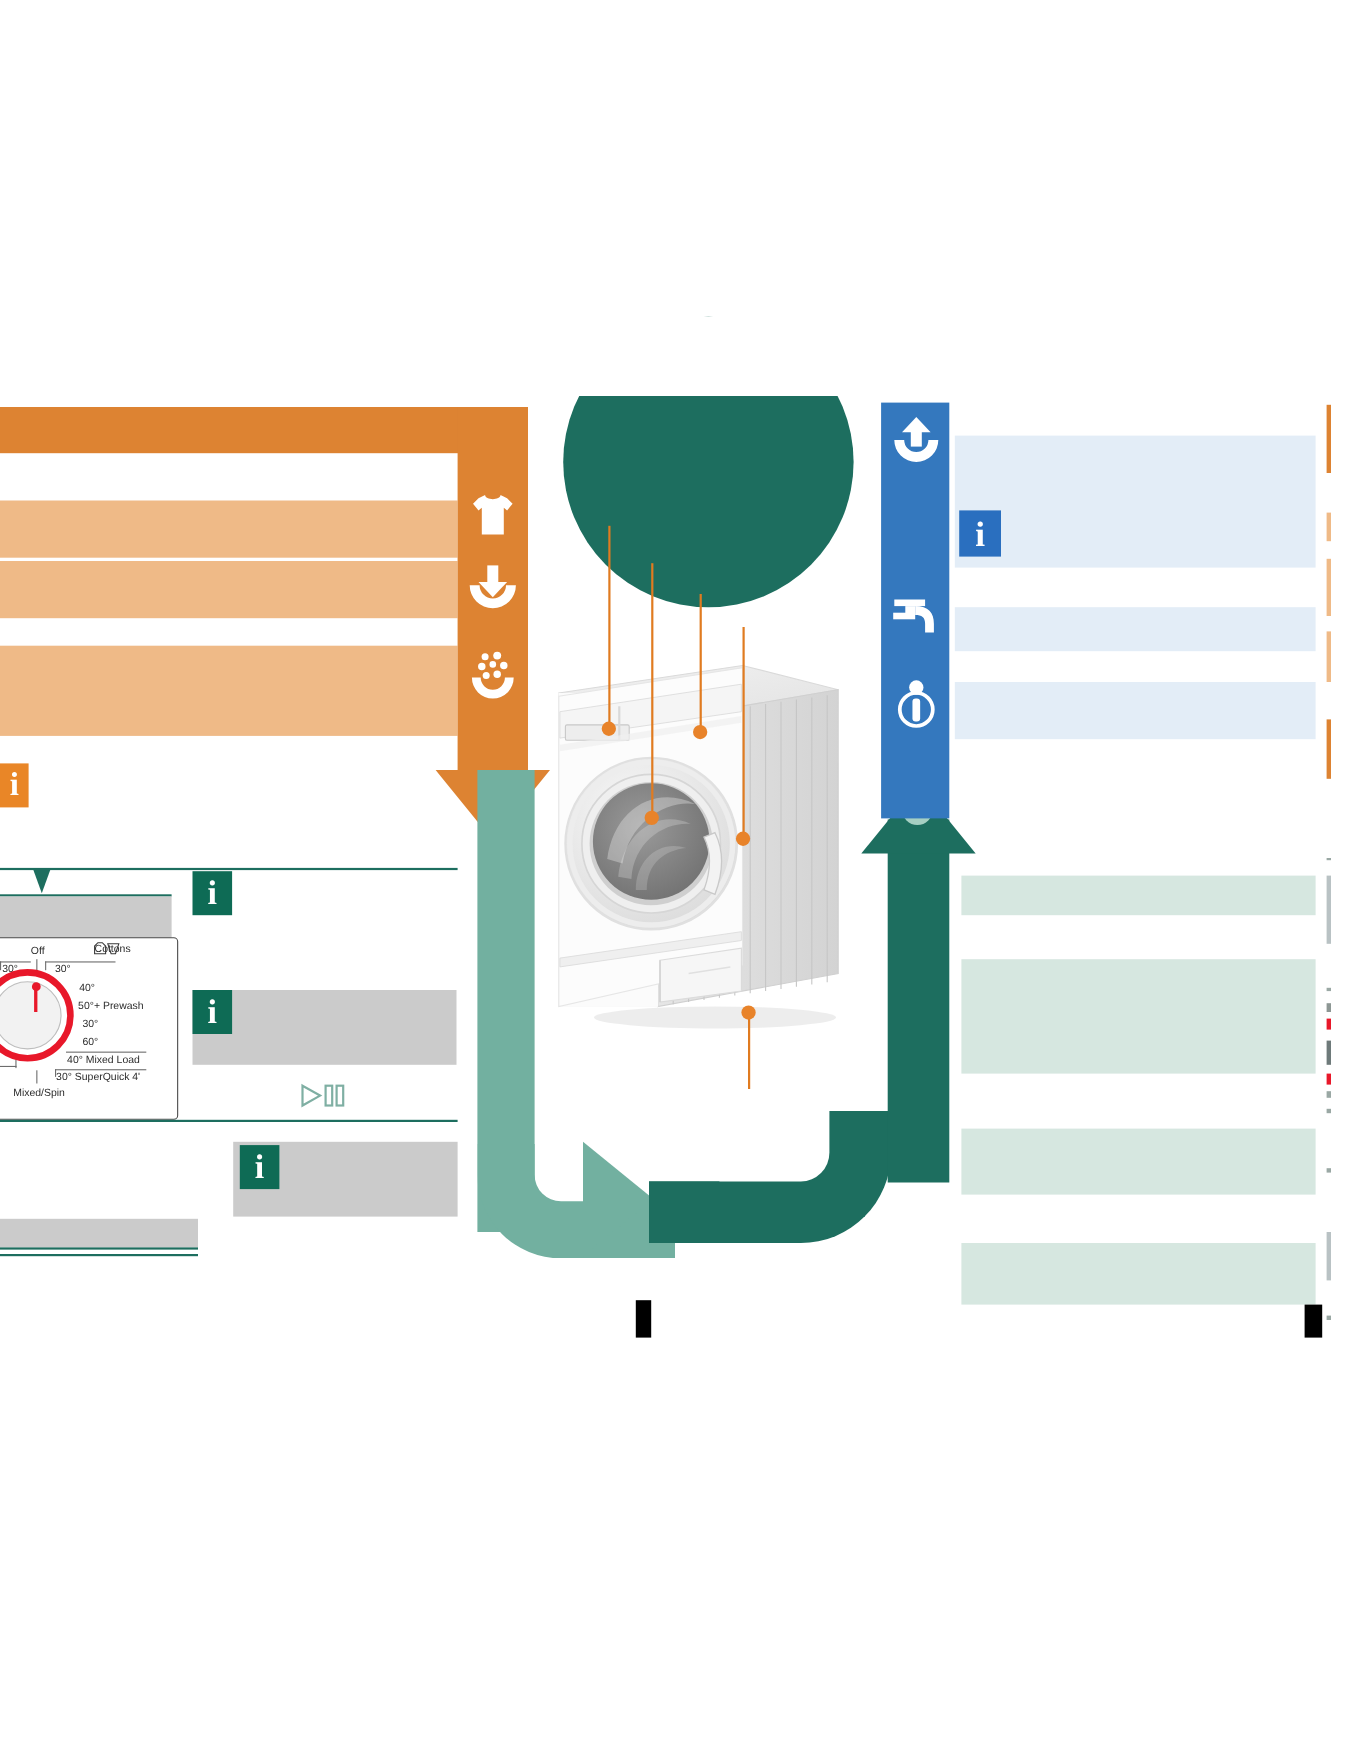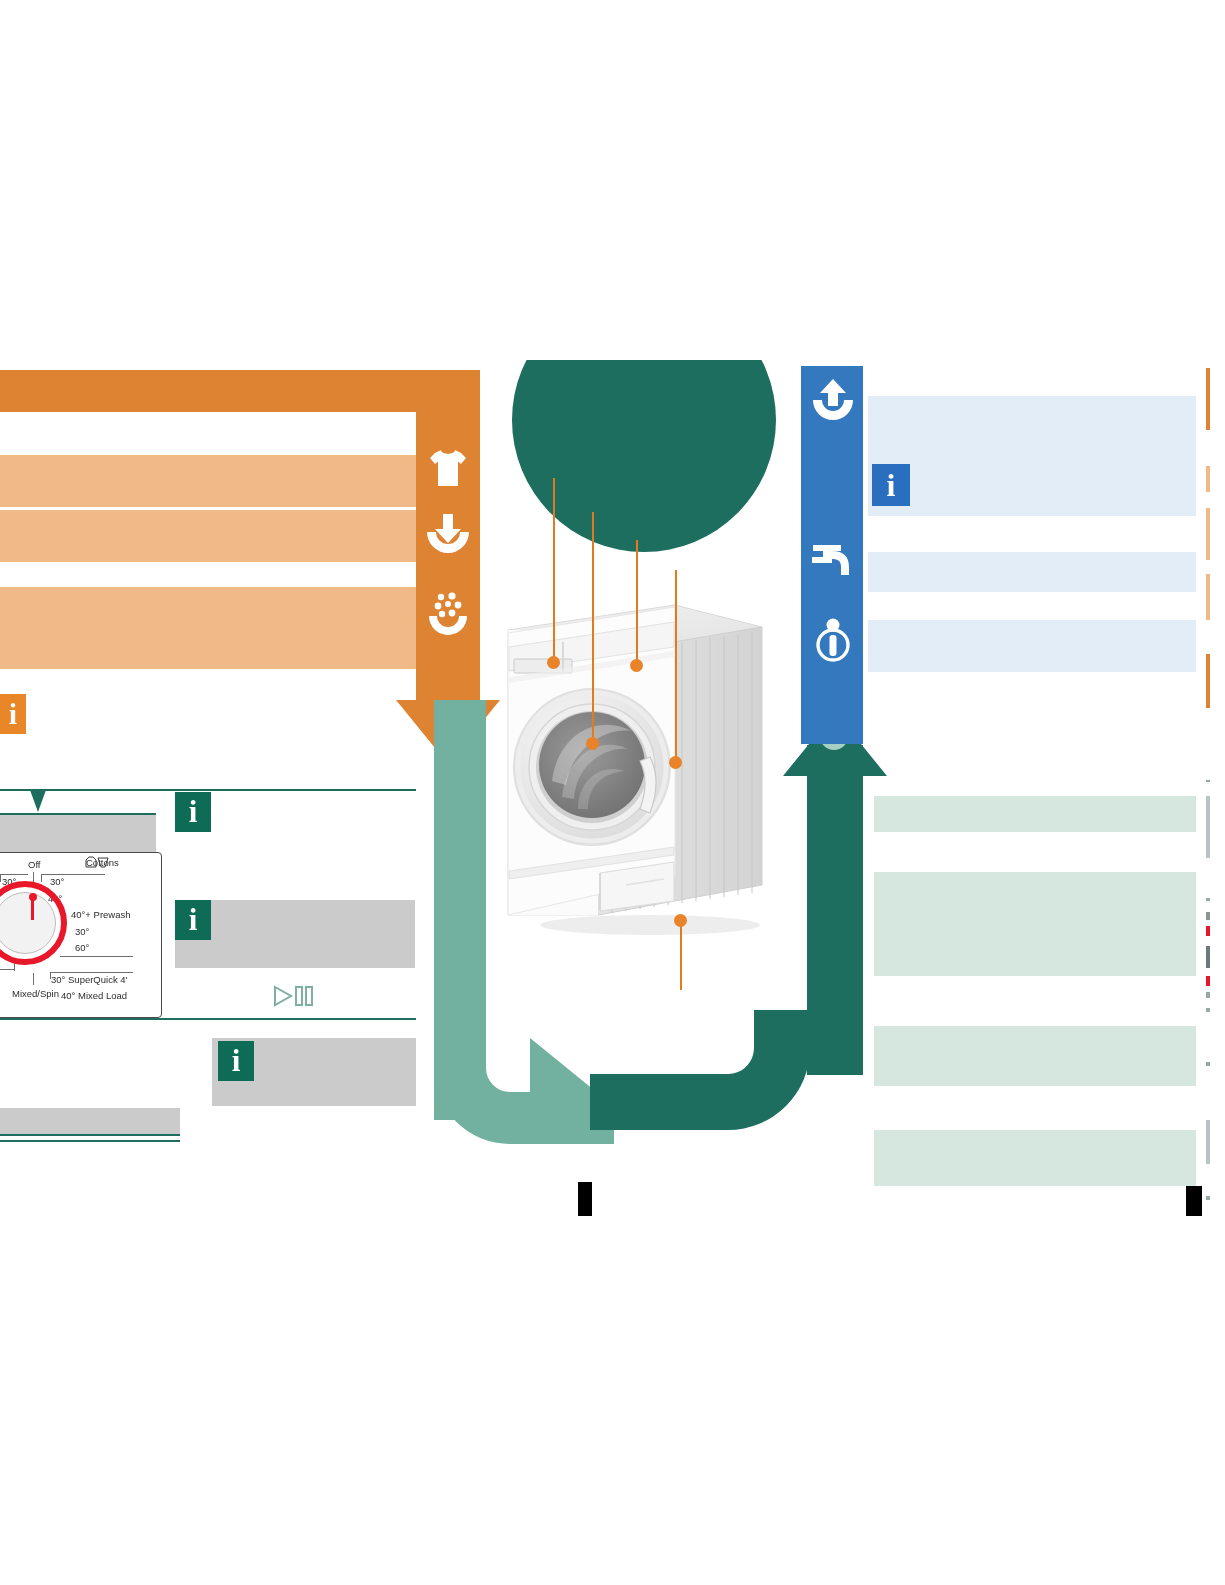--- a/index.html
+++ b/index.html
@@ -207,25 +207,25 @@
   <div class="dial-label" style="left:50px;top:876px;">30°</div>
   <div class="dial-hline" style="left:41px;top:874px;width:64px;"></div>
   <div class="dial-tick" style="left:41px;top:874px;height:8px;"></div>
 
   <div class="dial-label" style="left:86px;top:857px;">Cottons</div>
   <svg class="abs" style="left:84px;top:855px;width:26px;height:14px;" viewBox="0 0 26 14">
     <path d="M2 12 L2 5 L5 2 L9 2 L12 5 L12 12 Z" fill="none" stroke="#3a3a3a" stroke-width="1"></path>
     <path d="M14 3 L24 3 L21 12 L17 12 Z" fill="none" stroke="#3a3a3a" stroke-width="1"></path>
   </svg>
 
-  <div class="dial-label" style="left:48px;top:893px;">40°</div>
-  <div class="dial-label" style="left:71px;top:909px;">40°+ Prewash</div>
+  <div class="dial-label" style="left:72px;top:893px;">40°</div>
+  <div class="dial-label" style="left:71px;top:909px;">50°+ Prewash</div>
   <div class="dial-label" style="left:75px;top:926px;">30°</div>
   <div class="dial-label" style="left:75px;top:942px;">60°</div>
-  <div class="dial-label" style="left:61px;top:958px;margin-top:32px;">40°  Mixed Load</div>
+  <div class="dial-label" style="left:61px;top:958px;">40°  Mixed Load</div>
   <div class="dial-hline" style="left:60px;top:956px;width:73px;"></div>
   <div class="dial-label" style="left:51px;top:974px;">30°  SuperQuick 4'</div>
   <div class="dial-hline" style="left:50px;top:972px;width:83px;"></div>
   <div class="dial-tick" style="left:50px;top:972px;height:7px;"></div>
   <div class="dial-tick" style="left:33px;top:973px;height:12px;"></div>
   <div class="dial-label" style="left:12px;top:988px;">Mixed/Spin</div>
   <div class="dial-hline" style="left:0px;top:969px;width:15px;"></div>
   <div class="dial-tick" style="left:14px;top:963px;height:8px;"></div>
 
   <div class="abs" id="dial-ring"></div>

